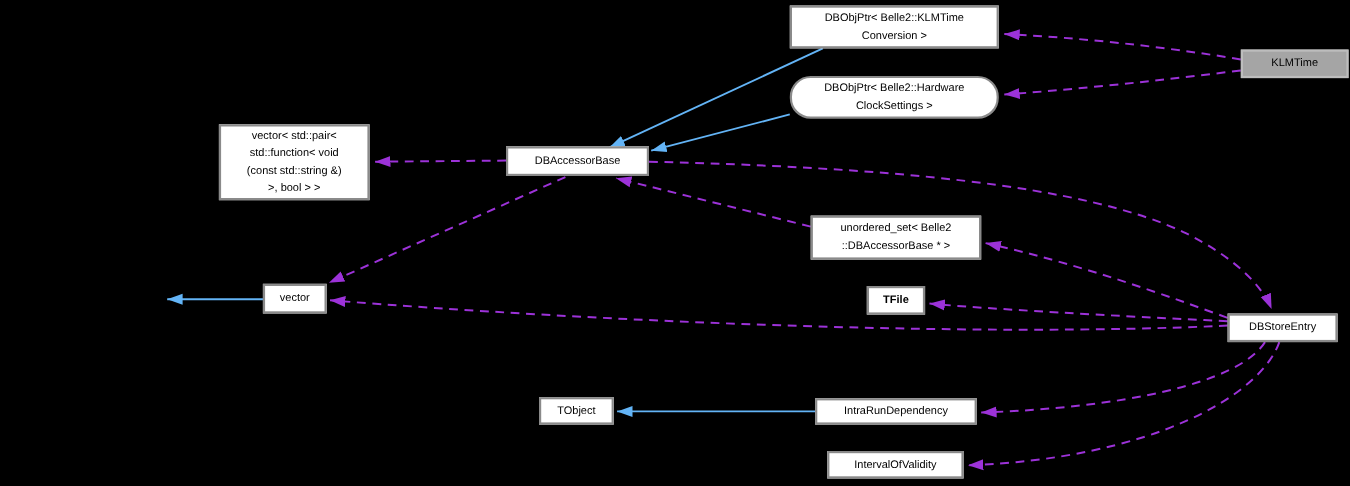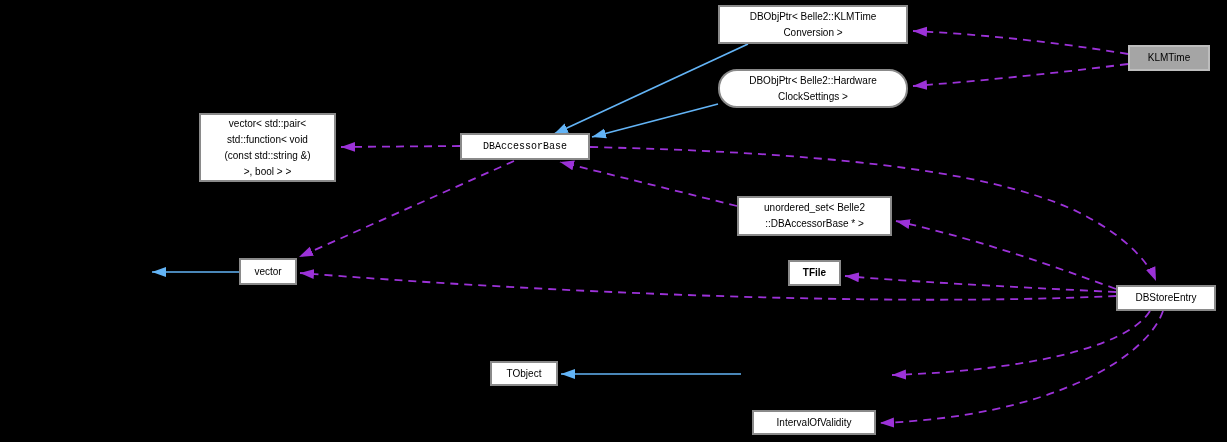--- a/index.html
+++ b/index.html
@@ -78,37 +78,38 @@
     <path class="edge edge-usage" d="M 1150,311 C 1126,349 1018,371 892,375" marker-end="url(#arrow-usage)"></path>
     <path class="edge edge-usage" d="M 1163,311 C 1146,360 1046,417 880,423" marker-end="url(#arrow-usage)"></path>
   </svg>
 
   <div class="node" style="left:718px;top:5px;width:190px;height:39px;">DBObjPtr&lt; Belle2::KLMTime
 Conversion &gt;</div>
 
   <div class="node" style="left:718px;top:69px;width:190px;height:39px;border-radius:19px;">DBObjPtr&lt; Belle2::Hardware
 ClockSettings &gt;</div>
 
-  <div class="node node-highlight" style="left:1128px;top:45px;width:82px;height:26px;">KLMTime</div>
+  <div class="node node-highlight" style="left:1128px;top:45px;width:98px;height:26px;">KLMTime</div>
 
-  <div class="node" style="left:460px;top:133px;width:130px;height:27px;font-family:Liberation Mono, monospace;">DBAccessorBase</div>
+  <div class="node" style="left:460px;top:133px;width:130px;height:27px;">DBAccessorBase</div>
 
   <div class="node" style="left:199px;top:113px;width:137px;height:69px;">vector&lt; std::pair&lt;
  std::function&lt; void
 (const std::string &amp;)
  &gt;, bool &gt; &gt;</div>
 
   <div class="node" style="left:737px;top:196px;width:155px;height:40px;">unordered_set&lt; Belle2
 ::DBAccessorBase * &gt;</div>
 
   <div class="node" style="left:788px;top:260px;width:53px;height:26px;font-weight:bold;">TFile</div>
 
   <div class="node" style="left:1116px;top:285px;width:100px;height:26px;">DBStoreEntry</div>
 
 
   <div class="node" style="left:239px;top:258px;width:58px;height:27px;">vector</div>
 
   <div class="node" style="left:490px;top:361px;width:68px;height:25px;">TObject</div>
 
+  <div class="node" style="left:741px;top:362px;width:147px;height:24px;">IntraRunDependency</div>
 
   <div class="node" style="left:752px;top:410px;width:124px;height:25px;">IntervalOfValidity</div>
 
 </div>
 
 </body></html>

